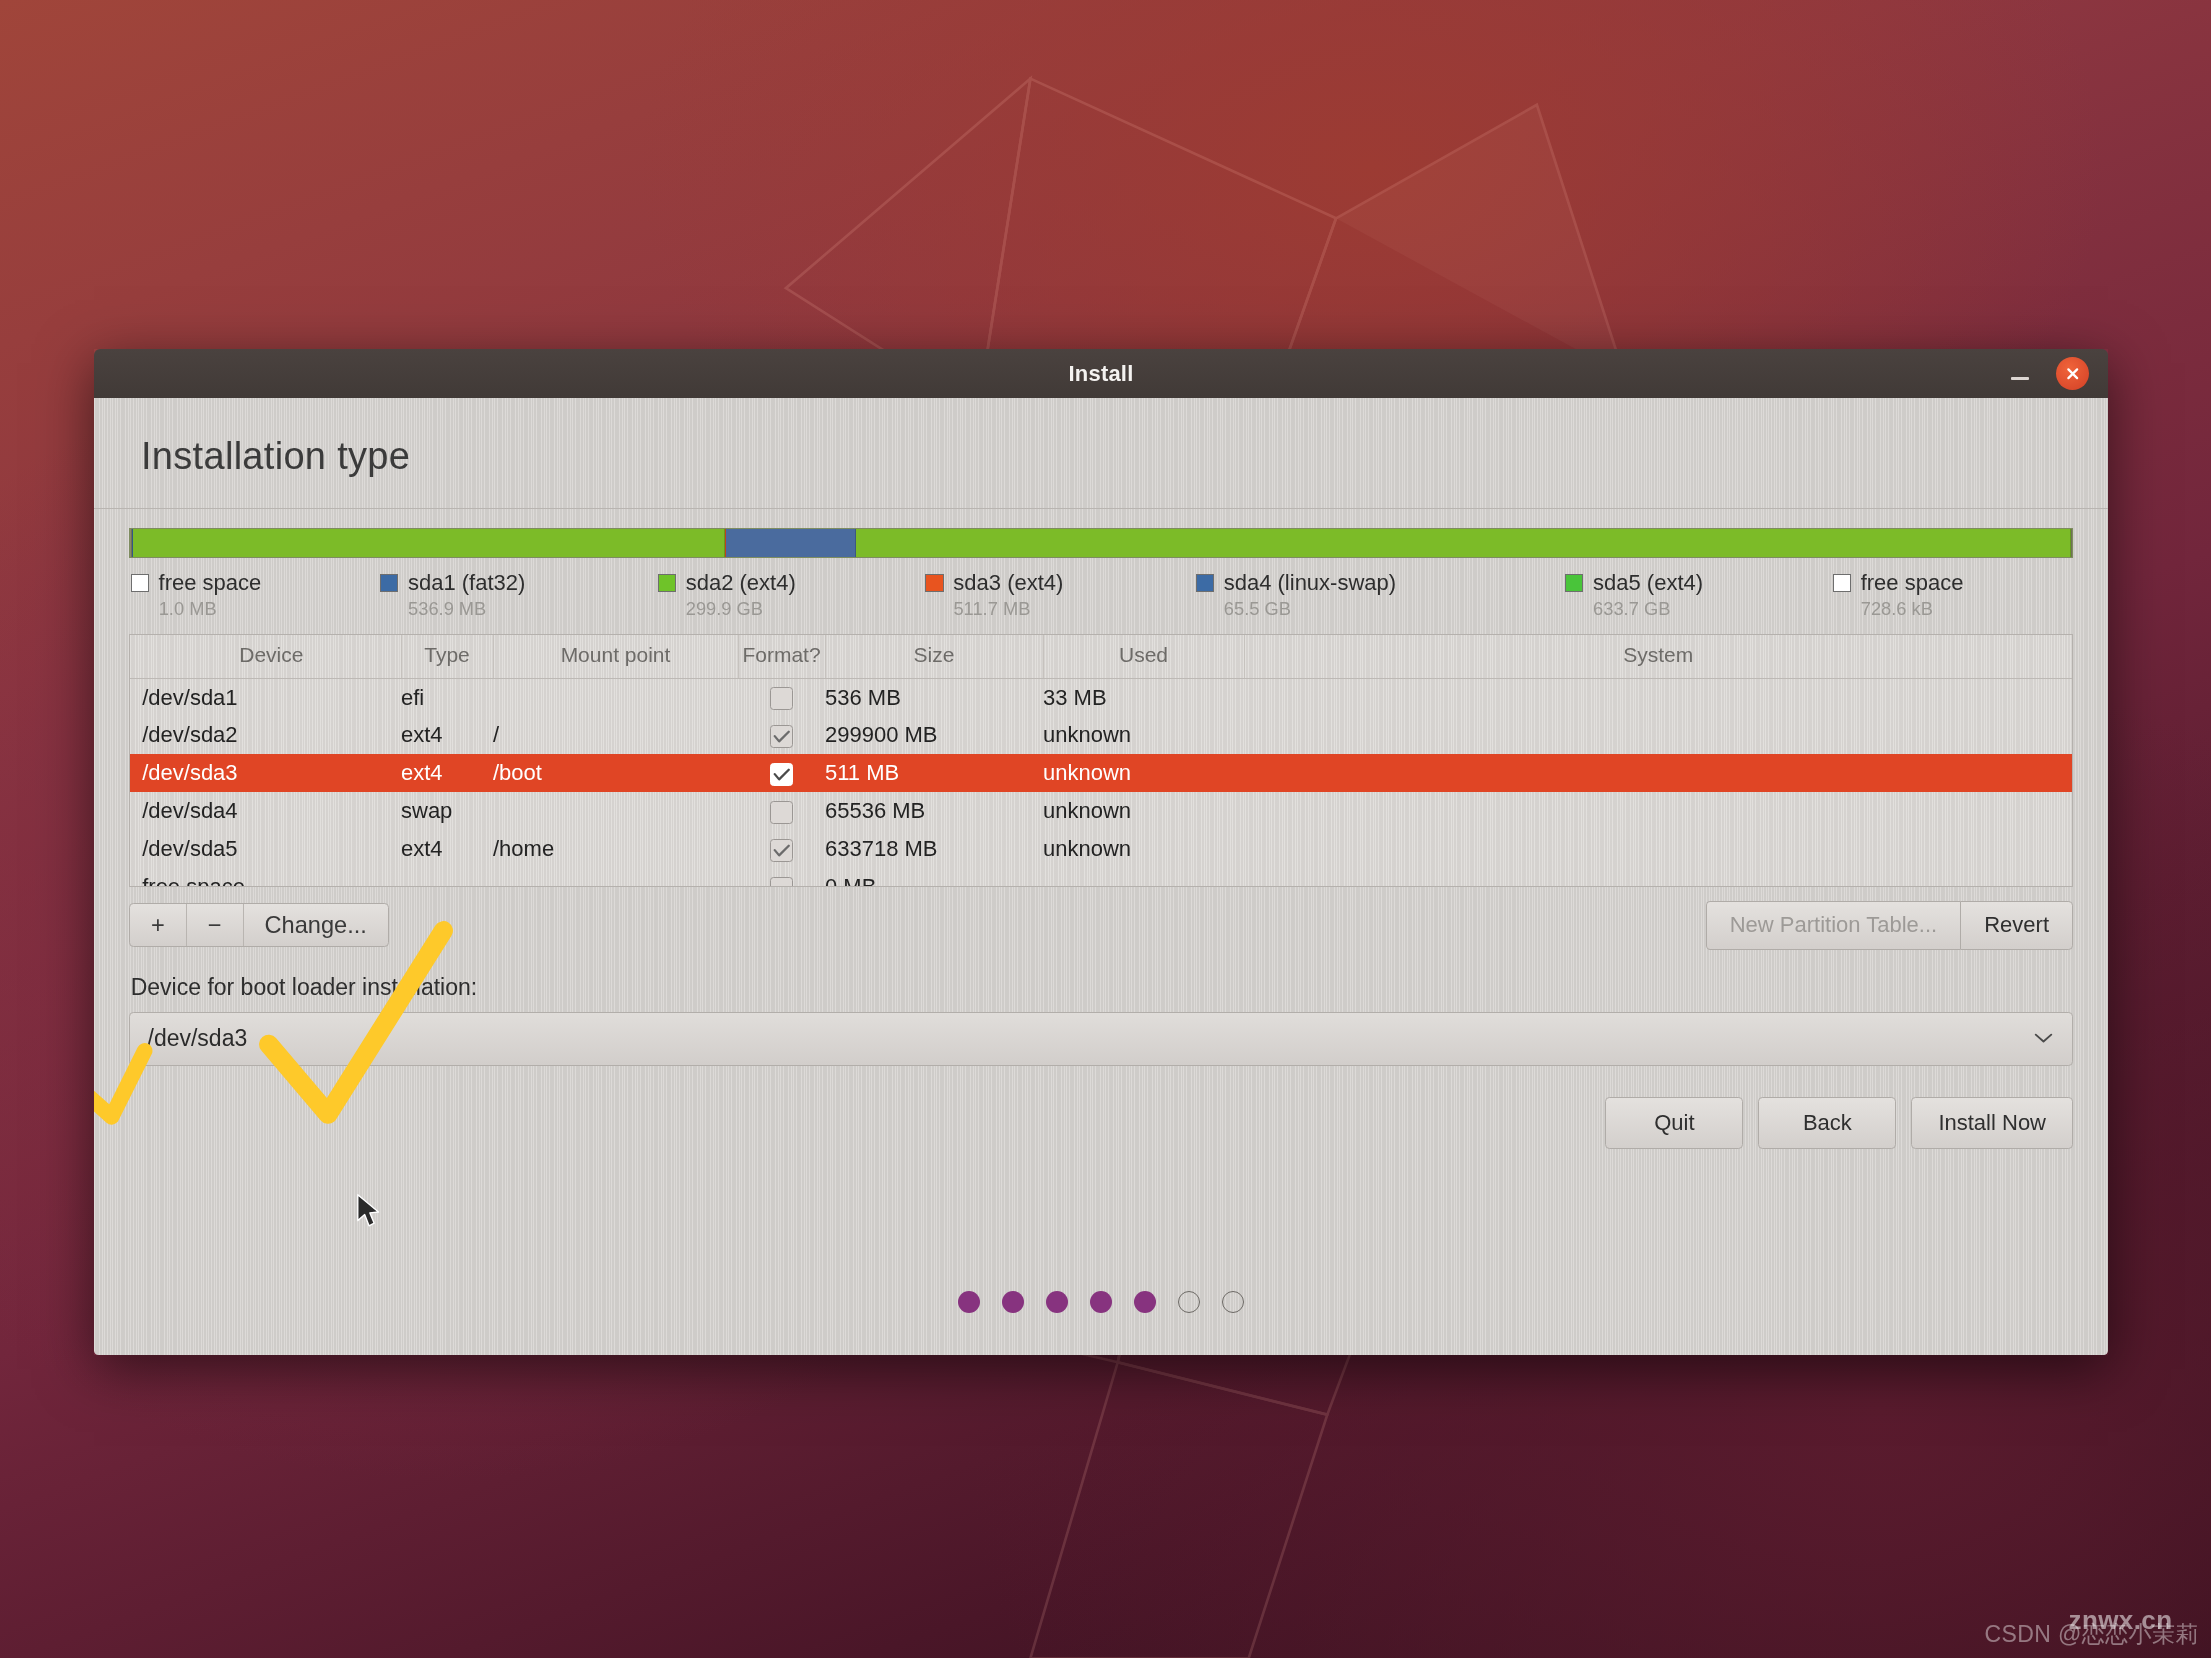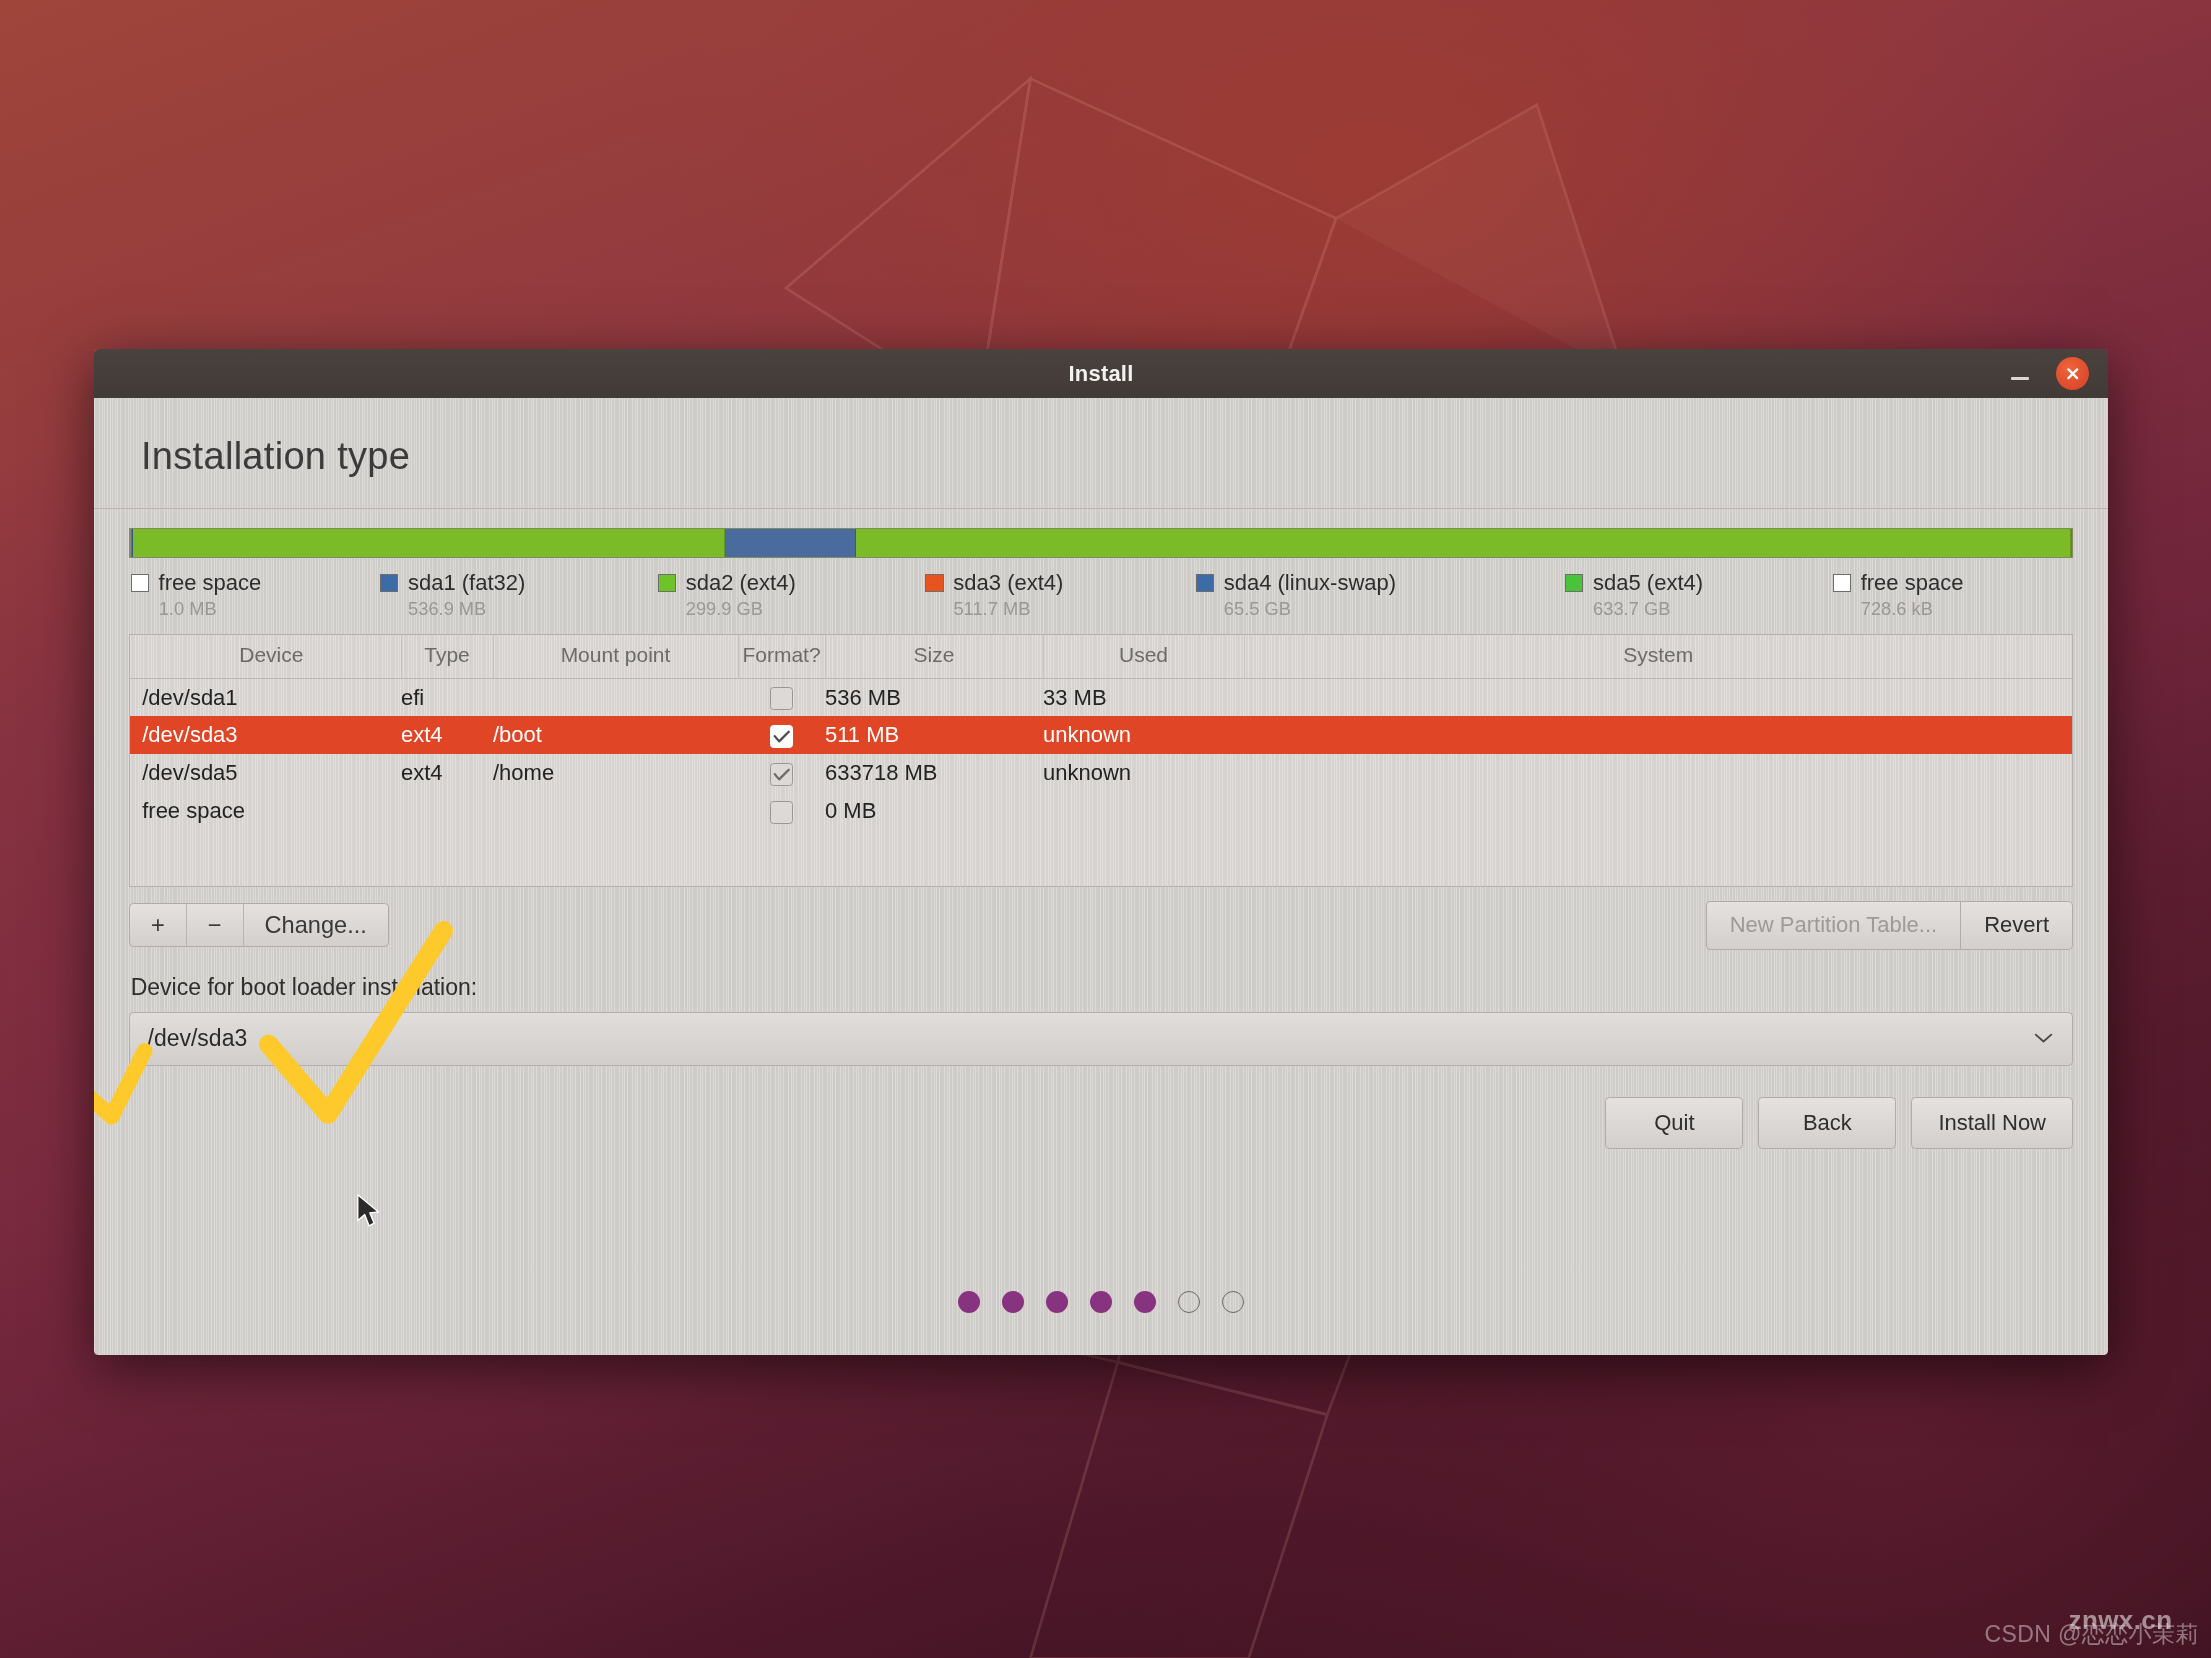--- a/index.html
+++ b/index.html
@@ -431,30 +431,52 @@
           <tbody id="table-body">
               <tr>
                 <td class="col-device">/dev/sda1</td>
                 <td class="col-type">efi</td>
                 <td class="col-mount"></td>
                 <td class="col-format"><span class="cbox"></span></td>
                 <td class="col-size">536 MB</td>
                 <td class="col-used">33 MB</td>
                 <td class="col-system"></td>
               </tr>
+              <tr>
+                <td class="col-device">/dev/sda2</td>
+                <td class="col-type">ext4</td>
+                <td class="col-mount">/</td>
+                <td class="col-format"><span class="cbox">
+                    <svg width="17.5" height="14" viewBox="0 0 20 16">
+                      <path d="M2 7 L7 13 L18 2" fill="none" stroke="#6b6b6b" stroke-width="2.6" stroke-linecap="round" stroke-linejoin="round"></path>
+                    </svg>
+                  </span></td>
+                <td class="col-size">299900 MB</td>
+                <td class="col-used">unknown</td>
+                <td class="col-system"></td>
+              </tr>
               <tr class="row-selected">
                 <td class="col-device">/dev/sda3</td>
                 <td class="col-type">ext4</td>
                 <td class="col-mount">/boot</td>
                 <td class="col-format"><span class="cbox">
                     <svg width="17.5" height="14" viewBox="0 0 20 16">
                       <path d="M2 7 L7 13 L18 2" fill="none" stroke="#4a4a4a" stroke-width="2.6" stroke-linecap="round" stroke-linejoin="round"></path>
                     </svg>
                   </span></td>
                 <td class="col-size">511 MB</td>
+                <td class="col-used">unknown</td>
+                <td class="col-system"></td>
+              </tr>
+              <tr>
+                <td class="col-device">/dev/sda4</td>
+                <td class="col-type">swap</td>
+                <td class="col-mount"></td>
+                <td class="col-format"><span class="cbox"></span></td>
+                <td class="col-size">65536 MB</td>
                 <td class="col-used">unknown</td>
                 <td class="col-system"></td>
               </tr>
               <tr>
                 <td class="col-device">/dev/sda5</td>
                 <td class="col-type">ext4</td>
                 <td class="col-mount">/home</td>
                 <td class="col-format"><span class="cbox">
                     <svg width="17.5" height="14" viewBox="0 0 20 16">
                       <path d="M2 7 L7 13 L18 2" fill="none" stroke="#6b6b6b" stroke-width="2.6" stroke-linecap="round" stroke-linejoin="round"></path>

